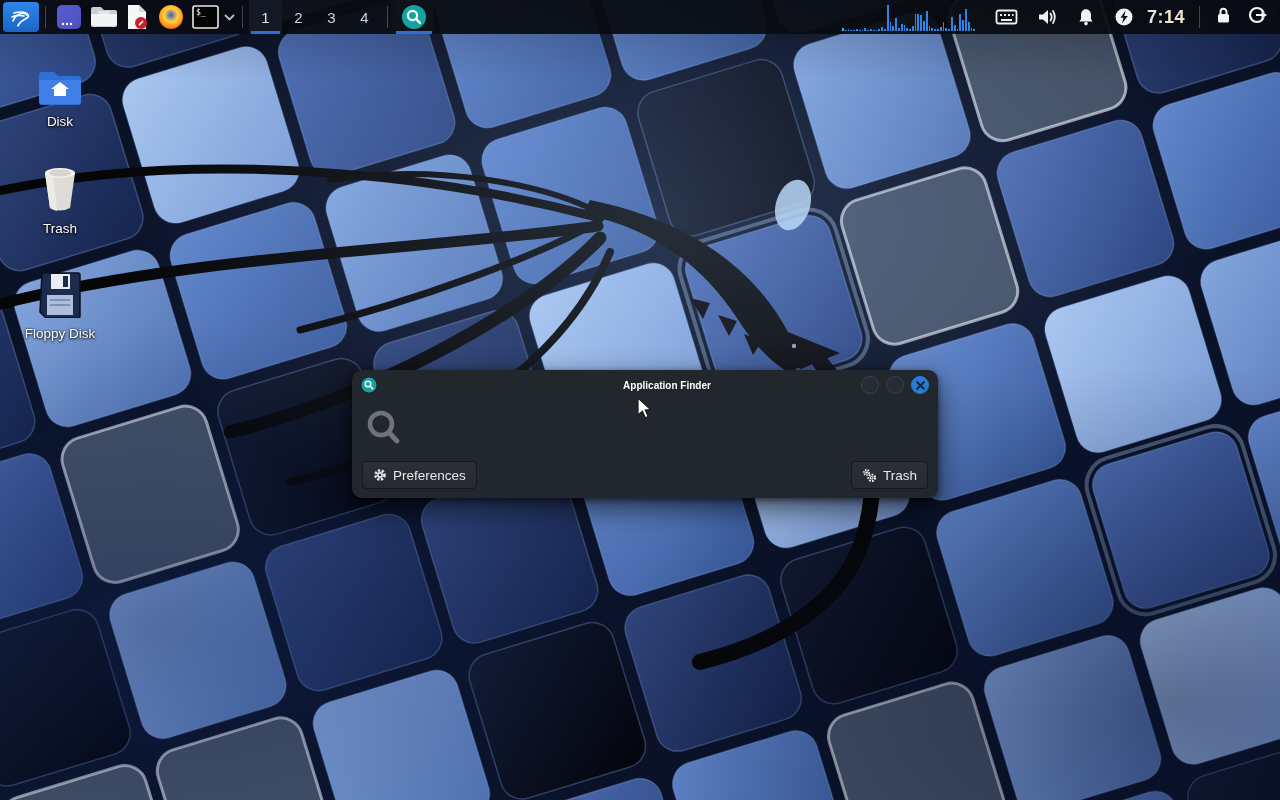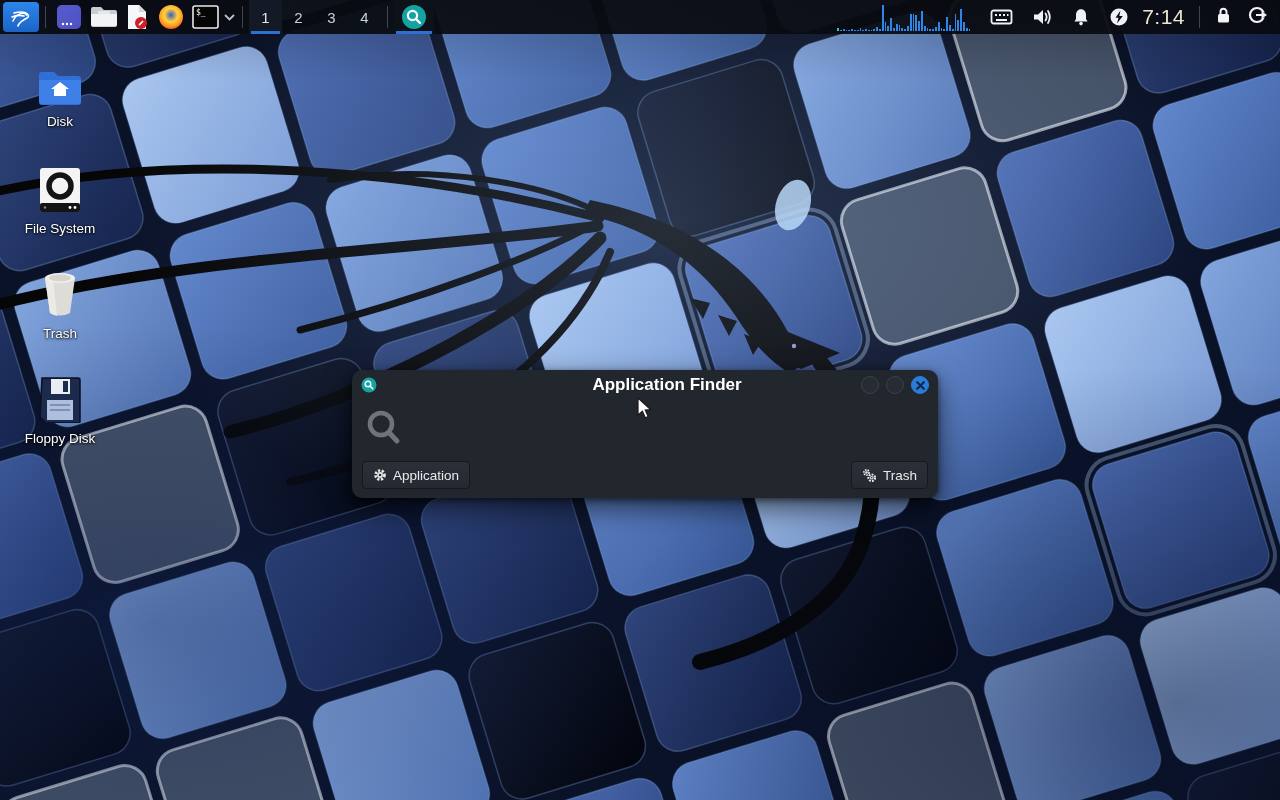--- a/index.html
+++ b/index.html
@@ -41,28 +41,28 @@
   .ws-btn.active { background:#131a26; color:#dde5ef; }
   .ws-btn.active .uline, .task-btn .uline { position:absolute; left:2px; right:2px; bottom:0;
     height:3px; background:#2e6fd4; }
   .task-btn { width:40px; height:34px; position:relative; display:flex; align-items:center;
     justify-content:center; background:#0d1118; }
   .spacer { flex:1; }
   .cpu { width:134px; height:28px; display:flex; align-items:flex-end; margin-right:10px; }
   .cpu i { display:block; width:2px; margin-right:1px; }
   .tray { display:flex; align-items:center; }
   .tray .t-ic { margin:0 9px; display:flex; align-items:center; }
-  .clock { color:#ece4d0; font-size:21px; margin:0 8px 0 4px; letter-spacing:.5px; }
+  .clock { color:#ece4d0; font-size:18px; margin:0 8px 0 4px; letter-spacing:.5px;font-weight:bold; }
 
   
   .dialog { position:absolute; left:352px; top:370px; width:586px; height:128px; z-index:10;
     background:#22262d; border-radius:10px; box-shadow:0 10px 28px rgba(0,0,0,.6),
     0 2px 6px rgba(0,0,0,.5); }
   .titlebar { height:30px; display:flex; align-items:center; padding:0 9px; }
-  .tb-title { flex:1; text-align:center; color:#fff; font-weight:bold; font-size:17px;margin-left:28px; }
+  .tb-title { flex:1; text-align:center; color:#fff; font-weight:bold; font-size:10px;margin-left:28px; }
   .tb-btns { display:flex; align-items:center; position:absolute; right:9px; top:6px; }
   .tb-circle { width:18px; height:18px; border-radius:50%; background:#272c34;
     border:1px solid #3a414d; margin-left:7px; }
   .tb-close { width:18px; height:18px; border-radius:50%; background:#2b7cd6; margin-left:7px;
     display:flex; align-items:center; justify-content:center; border:1px solid #2b7cd6; }
   .d-row1 { display:flex; align-items:center; padding:8px 10px 0 12px; }
   .cmd-input { flex:1; height:33px; margin-left:10px; background:#181b21;
     border:2px solid #3f8cdb; border-radius:5px; display:flex; align-items:center;
     padding:0 10px; }
   .cmd-text { color:#f2f2f2; font-size:14px; white-space:nowrap; }
@@ -320,33 +320,20 @@
         <svg width="46" height="38" viewBox="0 0 46 38">
           <path d="M2,7 a3,3 0 0 1 3,-3 h12 l4,4 h20 a3,3 0 0 1 3,3 v23 a3,3 0 0 1 -3,3 h-36 a3,3 0 0 1 -3,-3 Z" fill="#2f6fd8"></path>
           <path d="M2,12 h42 v21 a3,3 0 0 1 -3,3 h-36 a3,3 0 0 1 -3,-3 Z" fill="#3f7fe8"></path>
           <path d="M23,14 l9,7 h-3 v7 h-12 v-7 h-3 Z" fill="#ffffff"></path>
         </svg>
       </div>
       <div class="lbl">Disk</div>
     </div>
     <div class="desk-icon gap2">
       <div class="ic">
-        <svg width="42" height="46" viewBox="0 0 42 46">
-          <rect x="1" y="1" width="40" height="44" rx="3" fill="#f4f4f4"></rect>
-          <circle cx="21" cy="19" r="11" fill="none" stroke="#141414" stroke-width="5.5"></circle>
-          <rect x="1" y="36" width="40" height="9" rx="2" fill="#141414"></rect>
-          <circle cx="31" cy="40.5" r="1.4" fill="#fff"></circle>
-            <circle cx="36" cy="40.5" r="1.4" fill="#fff"></circle>
-          <circle cx="6" cy="40.5" r="1.2" fill="#888"></circle>
-        </svg>
-      </div>
-      <div class="lbl">File System</div>
-    </div>
-    <div class="desk-icon gap2">
-      <div class="ic">
         <svg width="42" height="48" viewBox="0 0 42 48">
           <path d="M6,8 L11,43 Q21,48 31,43 L36,8 Z" fill="#dedcd6"></path>
           <path d="M6,8 L11,43 Q14,45 18,46 L14,8 Z" fill="#eceae4"></path>
           <ellipse cx="21" cy="8" rx="15" ry="5" fill="#f1efe9"></ellipse>
           <ellipse cx="21" cy="8" rx="11" ry="3.4" fill="#d6d4cd"></ellipse>
         </svg>
       </div>
       <div class="lbl">Trash</div>
     </div>
     <div class="desk-icon">
@@ -581,21 +568,21 @@
     </div>
     <div class="d-row2">
       <button class="btn">
         <span class="bic">
           <svg width="14" height="14" viewBox="0 0 20 20">
             <circle cx="10" cy="10" r="6.4" fill="none" stroke="#e8e9eb" stroke-width="3.8" stroke-dasharray="3.2 2.1"></circle>
             <circle cx="10" cy="10" r="4.2" fill="#e8e9eb"></circle>
             <circle cx="10" cy="10" r="1.9" fill="#272c34"></circle>
           </svg>
         </span>
-        <span>Application</span>
+        <span>Preferences</span>
       </button>
       <button class="btn">
         <span class="bic">
           <svg width="15" height="15" viewBox="0 0 20 20">
             <circle cx="6" cy="6" r="3.4" fill="none" stroke="#e8e9eb" stroke-width="2.4" stroke-dasharray="2 1.4"></circle>
             <circle cx="6" cy="6" r="1.6" fill="#e8e9eb"></circle>
             <circle cx="13" cy="13" r="4.4" fill="none" stroke="#e8e9eb" stroke-width="2.8" stroke-dasharray="2.4 1.6"></circle>
             <circle cx="13" cy="13" r="2.4" fill="#e8e9eb"></circle>
             <circle cx="13" cy="13" r="1.1" fill="#272c34"></circle>
           </svg>

